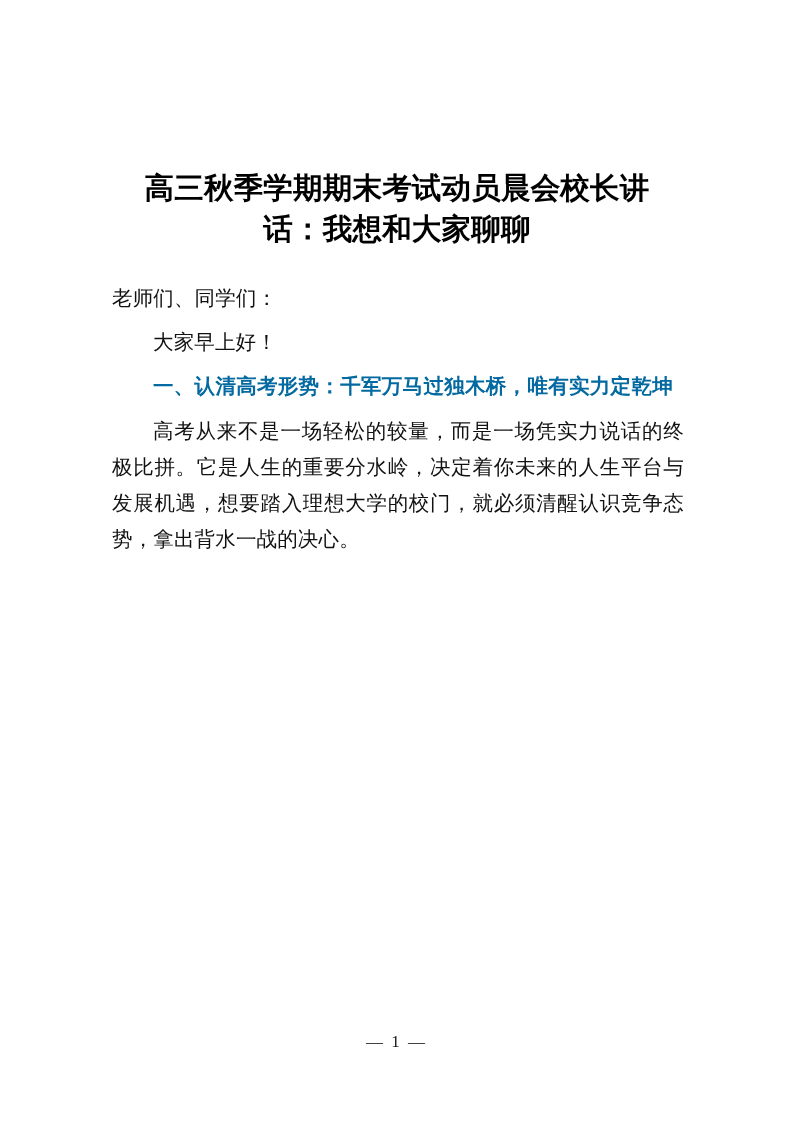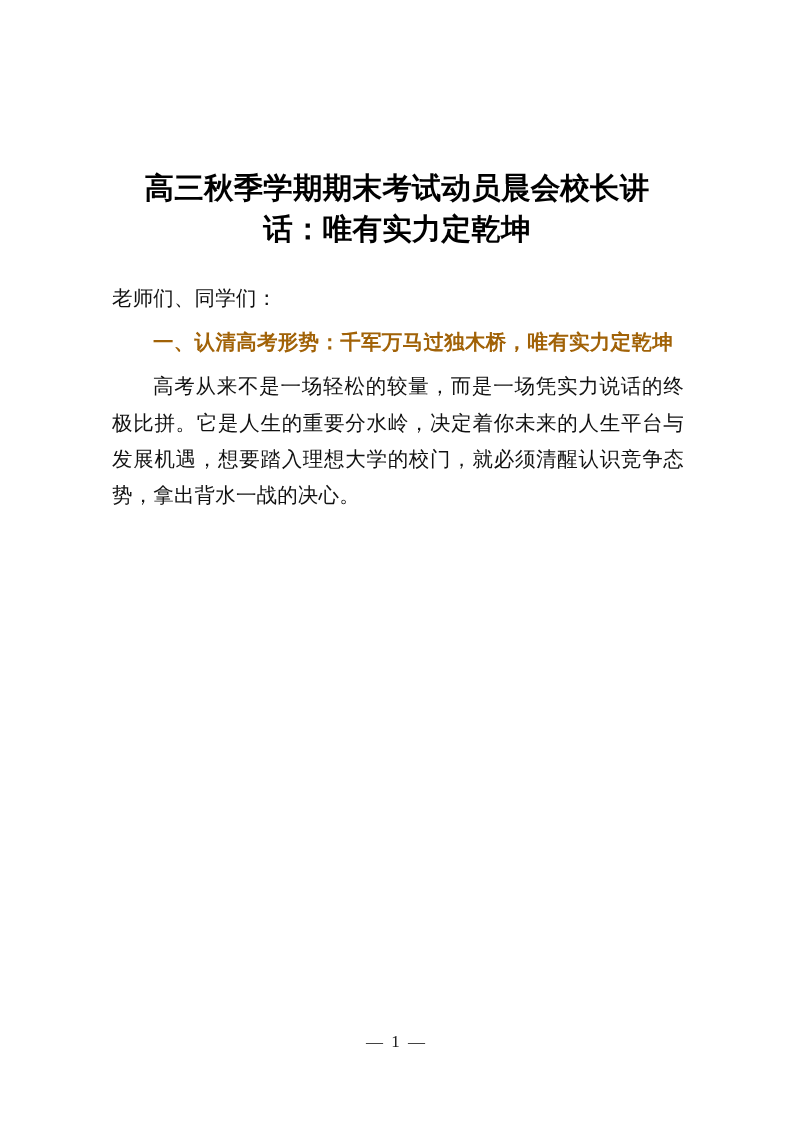--- a/index.html
+++ b/index.html
@@ -48,21 +48,21 @@
     color: #111111;
     letter-spacing: 0.15px;
     -webkit-font-smoothing: antialiased;
   }
   .para.indent {
     text-indent: 2em;
   }
   .para.heading {
     font-weight: 700;
     text-indent: 2em;
-    color: #a16207;
+    color: #0369a1;
     letter-spacing: 0.3px;
   }
   .page-footer {
     position: absolute;
     left: 0;
     top: 1032px;
     width: 793px;
     text-align: center;
     font-family: "Liberation Serif", "DejaVu Serif", serif;
     font-size: 17px;
@@ -70,24 +70,25 @@
     letter-spacing: 2px;
   }
 </style>
 </head>
 <body>
 
 <div class="page">
 
   <h1 class="doc-title">
     <span>高三秋季学期期末考试动员晨会校长讲</span><br>
-    <span>话：唯有实力定乾坤</span>
+    <span>话：我想和大家聊聊</span>
   </h1>
 
   <div class="body-block">
     <p class="para">老师们、同学们：</p>
+    <p class="para indent">大家早上好！</p>
     <p class="para heading">一、认清高考形势：千军万马过独木桥，唯有实力定乾坤</p>
     <p class="para indent">高考从来不是一场轻松的较量，而是一场凭实力说话的终极比拼。它是人生的重要分水岭，决定着你未来的人生平台与发展机遇，想要踏入理想大学的校门，就必须清醒认识竞争态势，拿出背水一战的决心。</p>
   </div>
 
   <div class="page-footer">— 1 —</div>
 
 </div>
 
 </body></html>

